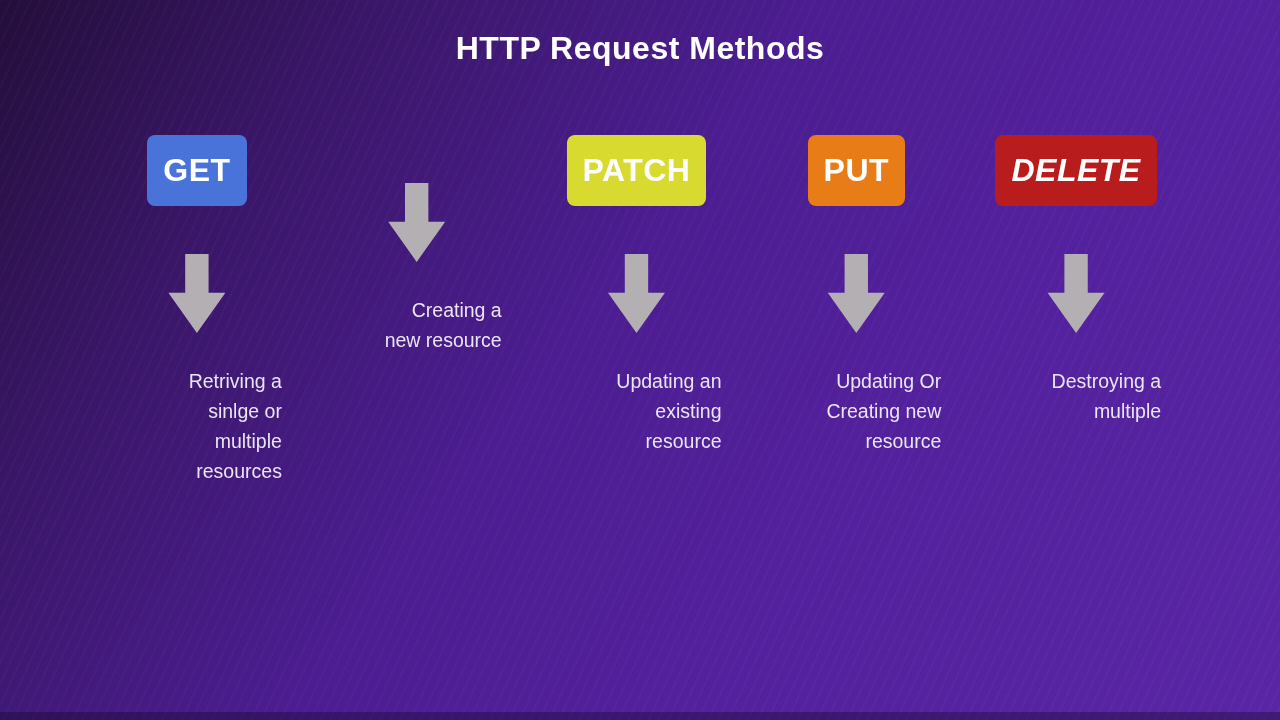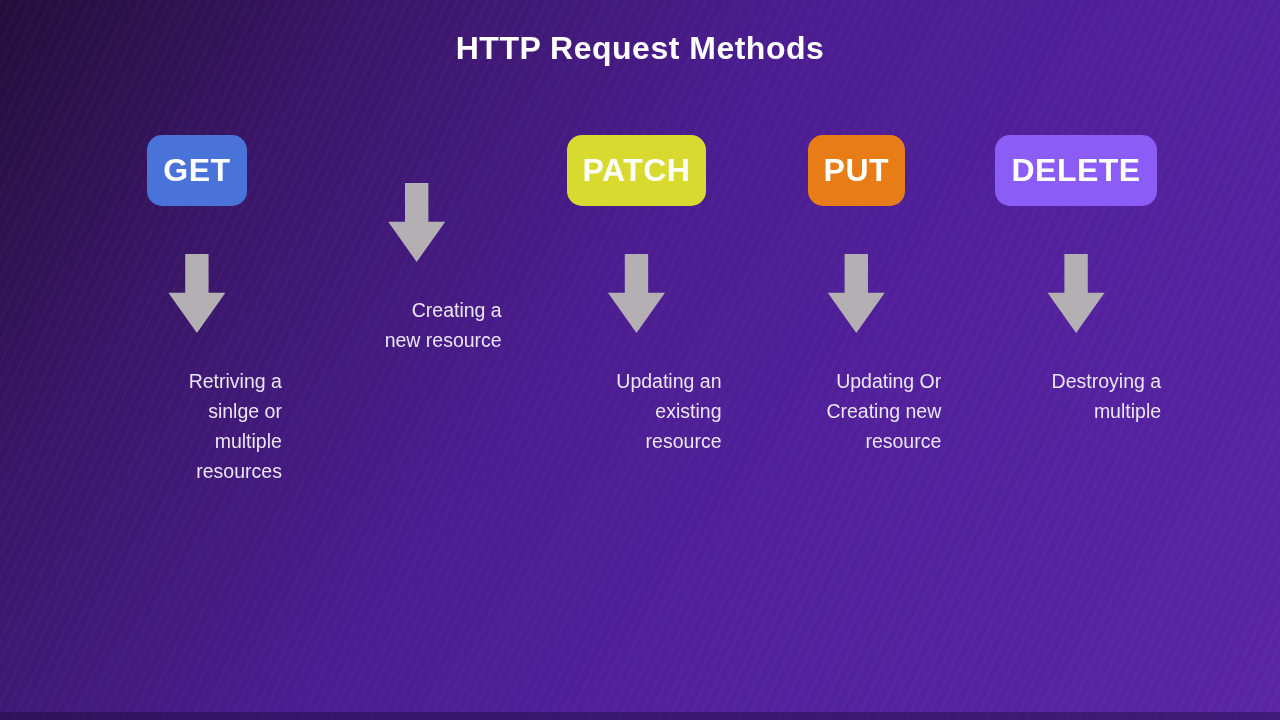--- a/index.html
+++ b/index.html
@@ -41,21 +41,21 @@
   .column {
     width: 220px;
     display: flex;
     flex-direction: column;
     align-items: center;
   }
   .badge {
     height: 71px;
     min-width: 86px;
     padding: 0 16px;
-    border-radius: 15px;
+    border-radius: 8px;
     display: flex;
     align-items: center;
     justify-content: center;
     color: #ffffff;
     font-size: 32px;
     font-weight: 800;
     letter-spacing: 0.5px;
   }
   .arrow {
     margin-top: 48px;
@@ -108,21 +108,21 @@
 
   <div class="column">
     <div class="badge" style="background-color: rgb(232, 124, 23); text-align: right;">PUT</div>
     <div class="arrow" style="background-color: rgb(179, 175, 179);"></div>
     <div class="desc">Updating Or
 Creating new
 resource</div>
   </div>
 
   <div class="column">
-    <div class="badge" style="background-color: #8b5cf6;">DELETE</div>
+    <div class="badge" style="background-color: #b91c1c; font-style: italic;">DELETE</div>
     <div class="arrow" style="background-color: rgb(179, 175, 179);"></div>
     <div class="desc">Destroying a
 multiple</div>
   </div>
 
 </div>
 
 <div class="bottom-strip"></div>
 
 </body></html>

